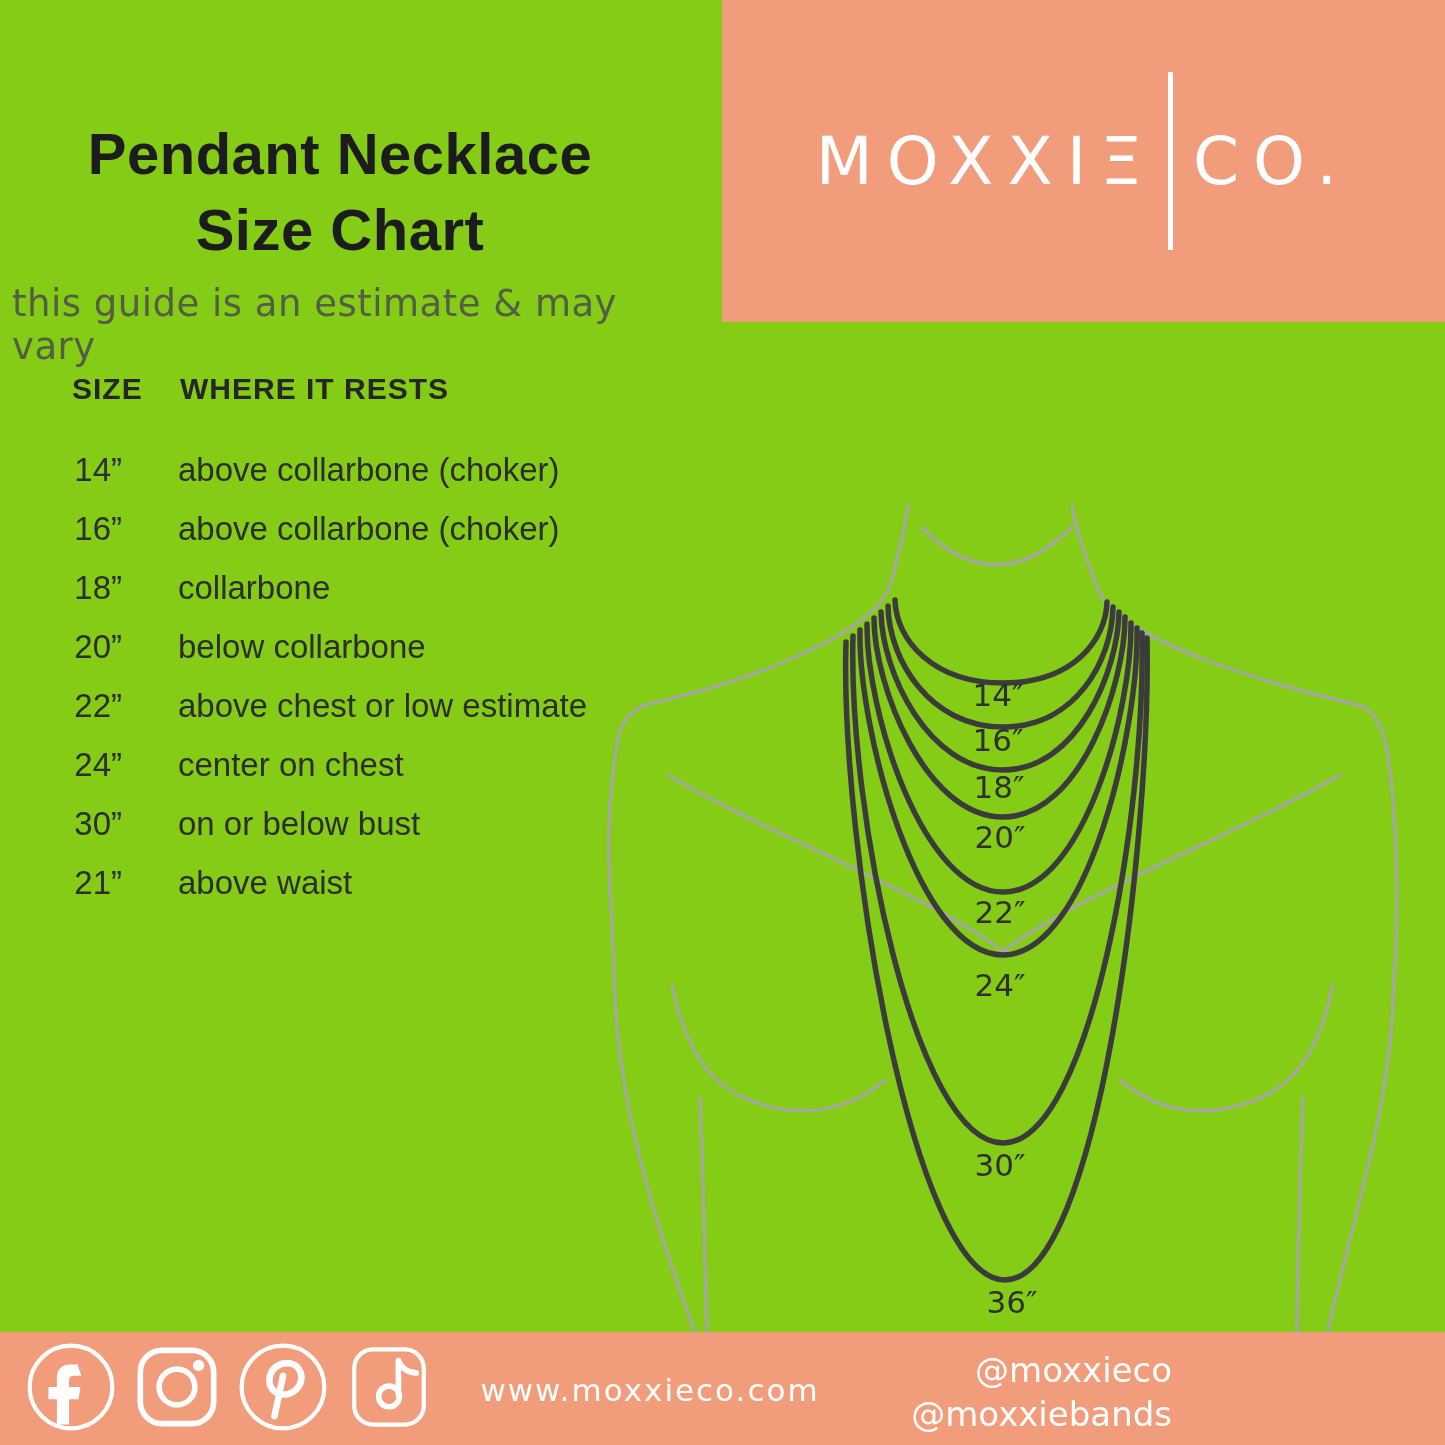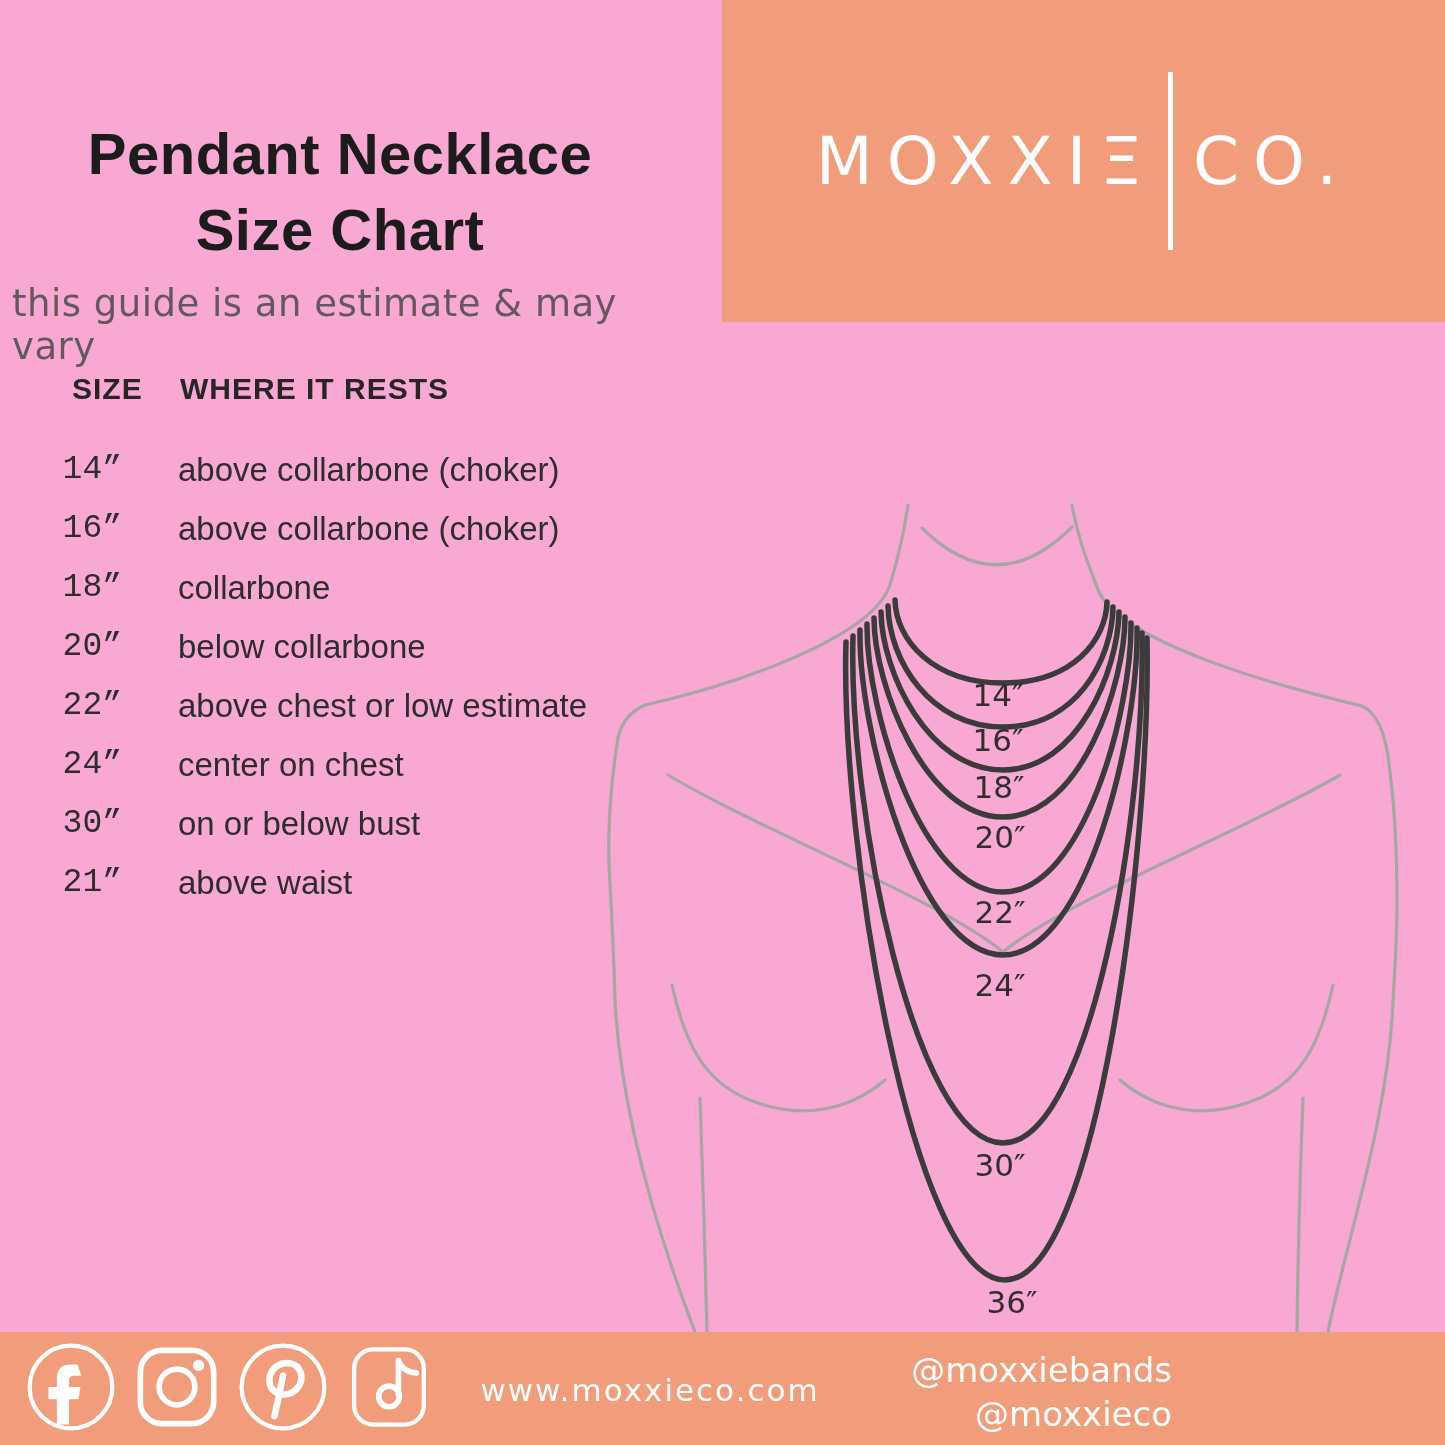--- a/index.html
+++ b/index.html
@@ -1,18 +1,18 @@
 <!DOCTYPE html>
 <html><head>
 <meta charset="utf-8">
 <style>
   html,body{margin:0;padding:0;}
   .canvas{
     position:relative; width:1445px; height:1445px;
-    background:#f9a8d4; overflow:hidden;
+    background:#84cc16; overflow:hidden;
     font-family:"Liberation Sans", sans-serif;
   }
   
   .title-block{
     position:absolute; left:0; top:116px; width:680px;
     text-align:center; color:#1c1c1c;
     font-weight:700; font-size:58px; line-height:76px;
     letter-spacing:0.5px;
   }
   .subtitle{
@@ -39,21 +39,21 @@
   
   .table-head{
     position:absolute; left:0; top:372px; width:722px; height:36px;
     font-size:30px; font-weight:700; color:#262626; letter-spacing:1px;
   }
   .table-head .c1{position:absolute; left:72px;}
   .table-head .c2{position:absolute; left:180px;}
   .table-body{position:absolute; left:0; top:441px; width:722px;}
   .trow{position:relative; height:59px; font-size:33px; color:#2d2d2d;}
   .trow .size-col{
-    position:absolute; left:50px; width:72px; text-align:right; top:10px;font-family:Liberation Mono, monospace;
+    position:absolute; left:50px; width:72px; text-align:right; top:10px;
   }
   .trow .rest-col{position:absolute; left:178px; top:10px;}
   
   .figure{position:absolute; left:600px; top:480px; width:845px; height:852px;}
   .figure .body-line{stroke:#a6a6a6; stroke-width:3.2; fill:none; stroke-linecap:round;}
   .figure .chain{stroke:#3b3b3b; stroke-width:5.5; fill:none; stroke-linecap:round;}
   .figure .chain-label{
     font-family:"DejaVu Sans", sans-serif; font-size:31px; fill:#2f2f2f;
     text-anchor:middle;
   }
@@ -206,18 +206,18 @@
       </svg>
 
       <svg width="94" height="94" viewBox="0 0 100 100">
         <rect x="13" y="10" width="74" height="80" rx="20" fill="none" stroke="#fff" stroke-width="4.5"></rect>
         <path fill="none" stroke="#fff" stroke-width="6" stroke-linecap="round" d="M60,22 L60,58 M60,22 C63,30 71,35 79,35"></path>
         <circle cx="50" cy="60" r="11" fill="none" stroke="#fff" stroke-width="6"></circle>
       </svg>
     </div>
     <div class="website">www.moxxieco.com</div>
     <div class="handles">
+      <div>@moxxieco</div>
       <div>@moxxiebands</div>
-      <div>@moxxieco</div>
     </div>
   </div>
 
 </div>
 
 </body></html>

